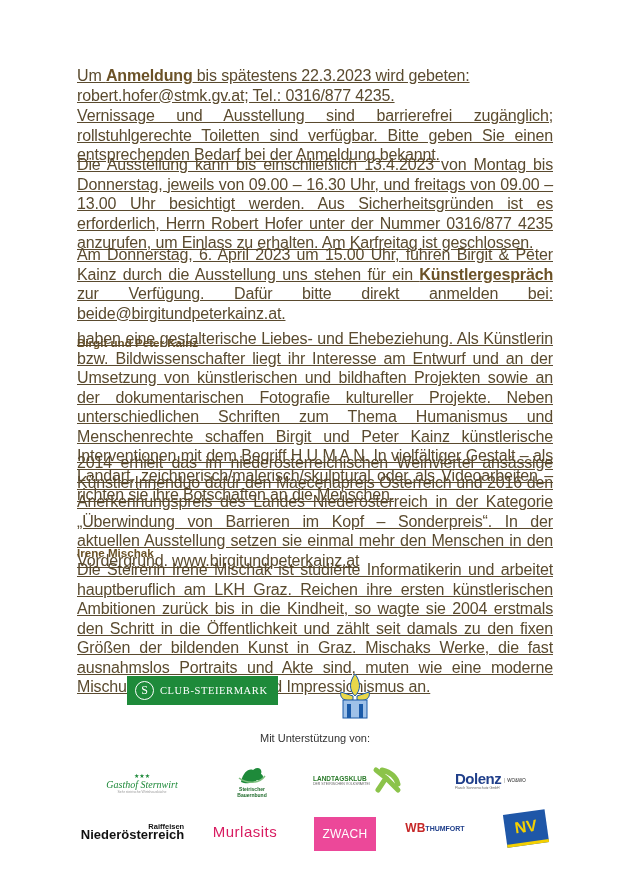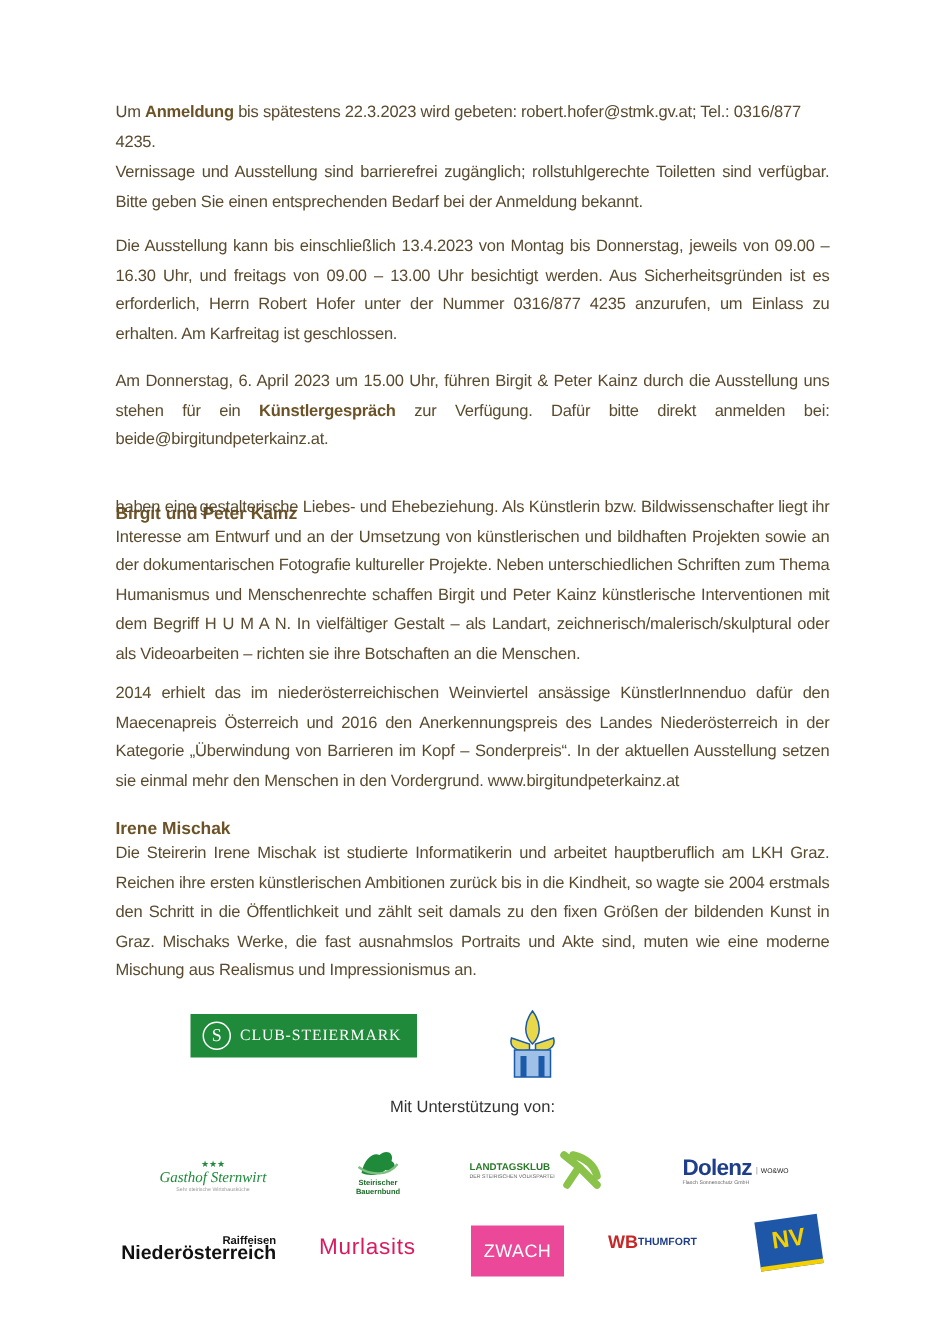--- a/index.html
+++ b/index.html
@@ -1,19 +1,19 @@
 <!DOCTYPE html>
 <html><head>
   <meta charset="utf-8">
   <style>
     html, body { margin: 0; padding: 0; background: #ffffff; }
     body { width: 630px; height: 892px; position: relative; overflow: hidden;
       font-family: "Liberation Sans", sans-serif; color: #5a4a2e; }
     .page { position: absolute; left: 77px; top: 0; width: 476px; }
-    p { margin: 0; font-size: 11px; line-height: 19.5px; text-align: justify; letter-spacing: -0.15px; }
+    p { margin: 0; font-size: 16px; line-height: 19.5px; text-align: justify; letter-spacing: -0.15px; text-decoration: underline; }
     p.left { text-align: left; }
     strong { color: #6b5227; font-weight: bold; }
     h3 { margin: 0; font-size: 11.6px; line-height: 19px; color: #6b5227; font-weight: bold; }
     .logos { position: absolute; left: 0; top: 0; width: 630px; }
     .logo { position: absolute; display: flex; align-items: center; justify-content: center; }
   </style>
 </head>
 <body>
 
 <div class="page">

